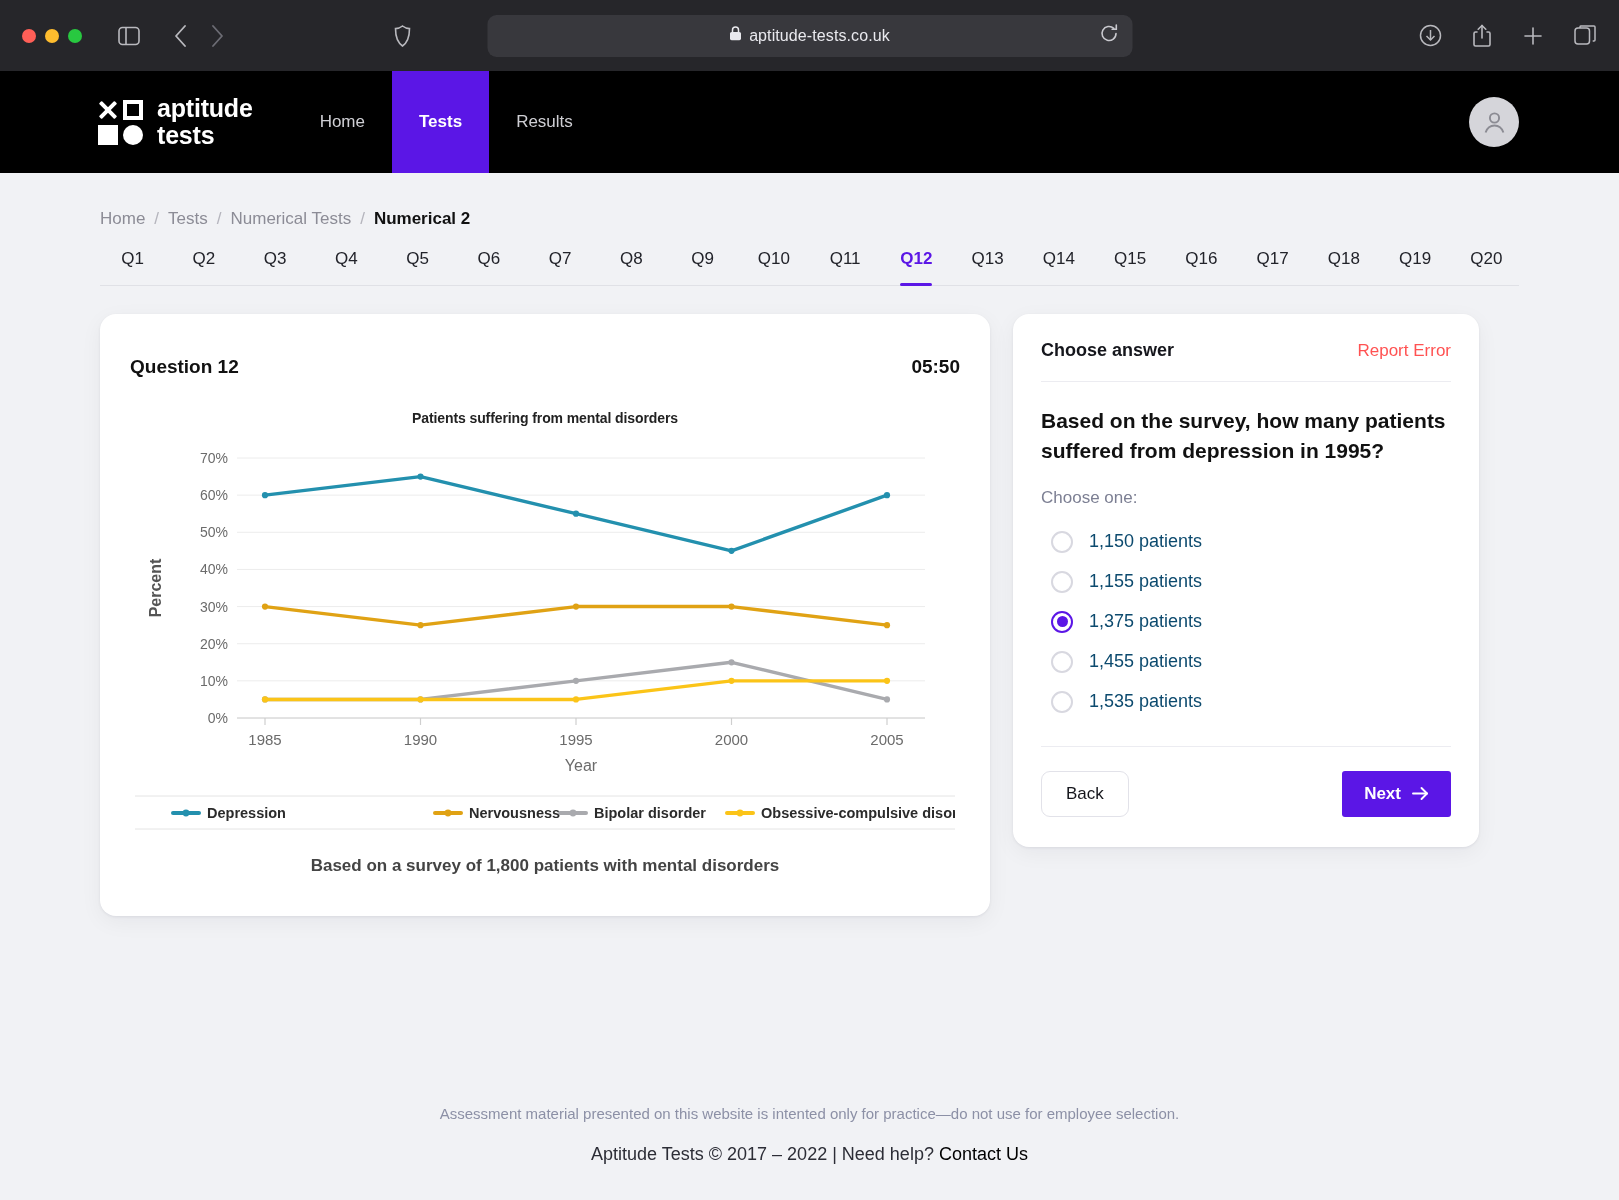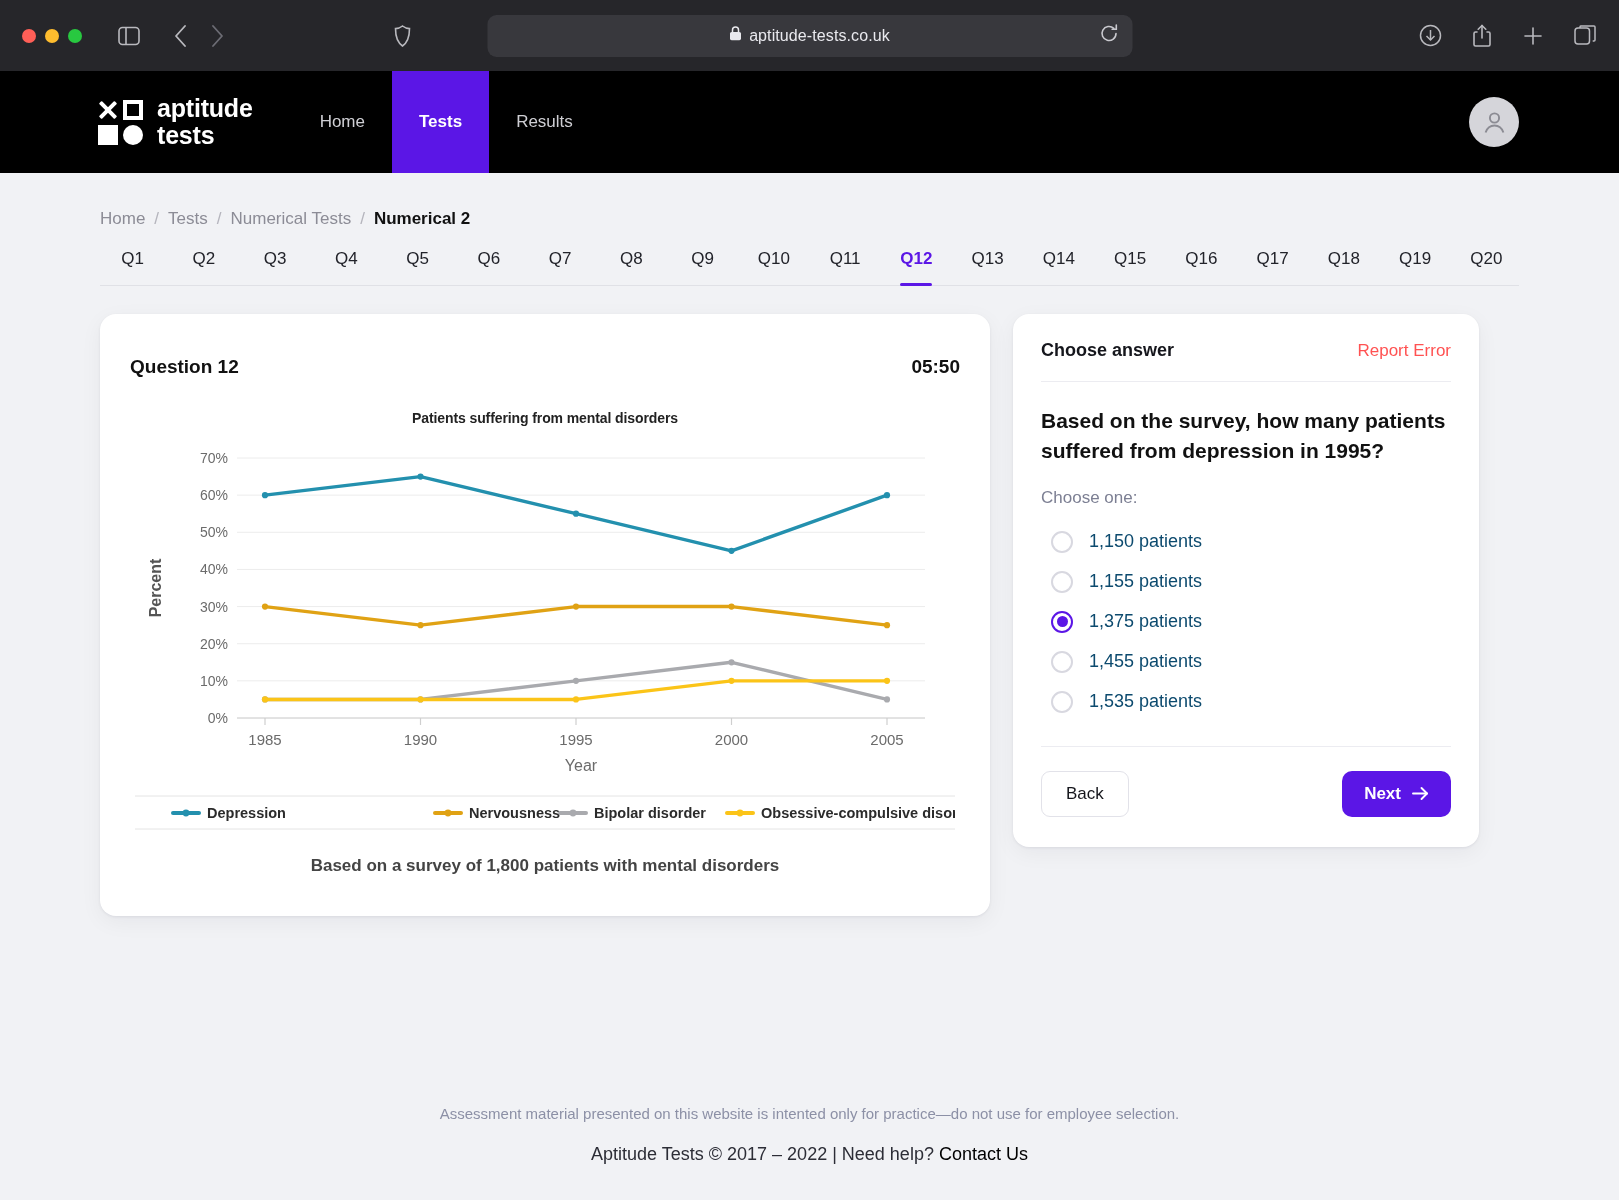--- a/index.html
+++ b/index.html
@@ -151,21 +151,21 @@
   .acard-foot {
     border-top: 1px solid #ececf1; margin-top: 24px; padding-top: 24px;
     display: flex; justify-content: space-between; align-items: center;
   }
   .btn-back {
     background: #fff; border: 1px solid #e2e2e9; border-radius: 9px;
     padding: 12px 24px; font-size: 17px; color: #15161c; cursor: pointer;
     font-family: inherit;
   }
   .btn-next {
-    background: #5b16e6; border: 0; border-radius: 10px;
+    background: #5b16e6; border: 0; border-radius: 3px;
     padding: 13px 22px; font-size: 17px; font-weight: 700; color: #fff;
     cursor: pointer; display: flex; align-items: center; gap: 11px;
     font-family: inherit;
   }
 
   
   .footer { text-align: center; position: absolute; bottom: 58px; left: 0; right: 0; }
   .footer .disclaimer { font-size: 15px; color: #8c90a6; }
   .footer .copy { font-size: 18px; color: #2c2d36; margin-top: 22px; }
   .footer .copy a { color: #000000; text-decoration: none; cursor: pointer; }

